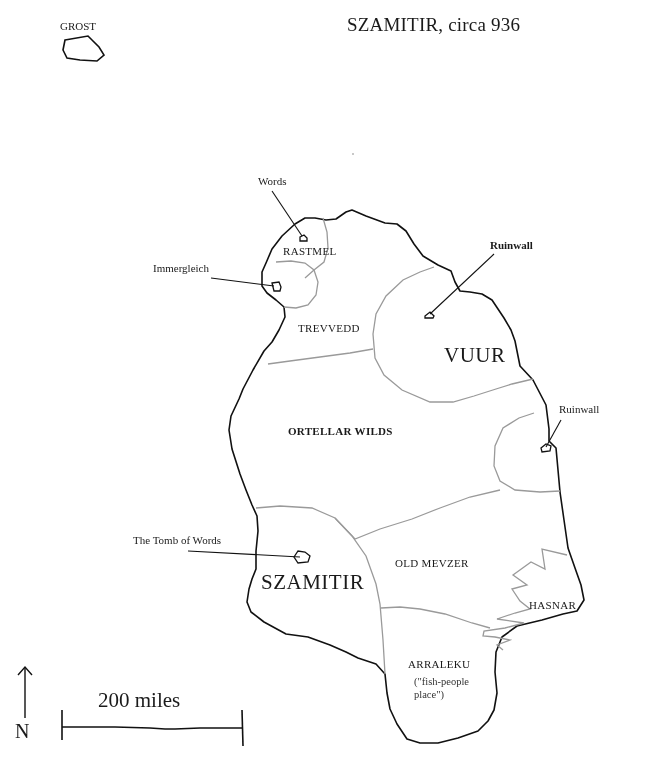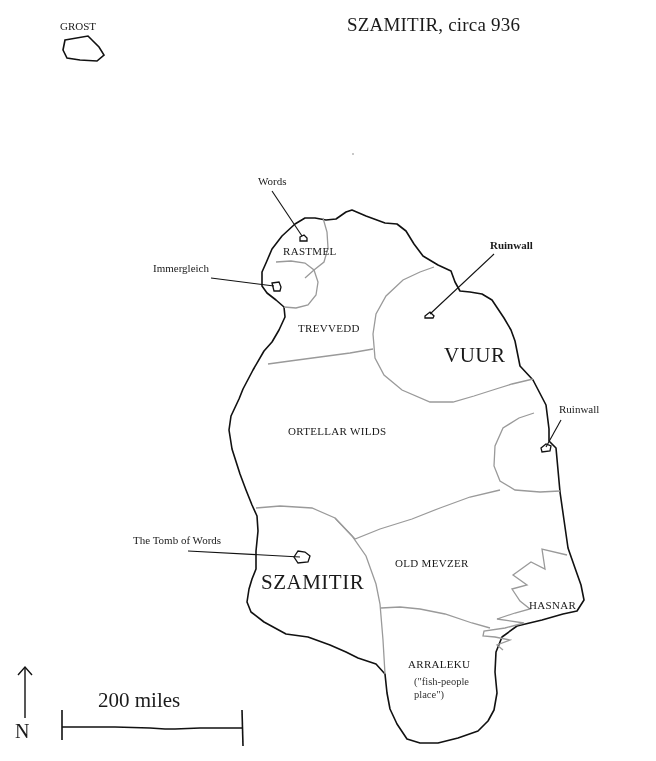--- a/index.html
+++ b/index.html
@@ -96,21 +96,21 @@
 
 <div class="lbl city" style="left:258px; top:176px;">Words</div>
 <div class="lbl city" style="left:153px; top:263px;">Immergleich</div>
 <div class="lbl city" style="left:490px; top:240px;font-weight:bold;">Ruinwall</div>
 <div class="lbl city" style="left:559px; top:404px;">Ruinwall</div>
 <div class="lbl city" style="left:133px; top:535px;">The Tomb of Words</div>
 
 <div class="lbl region" style="left:283px; top:246px;">RASTMEL</div>
 <div class="lbl region" style="left:298px; top:323px;">TREVVEDD</div>
 <div class="lbl region-big" style="left:408px; top:345px;margin-left:36px;">VUUR</div>
-<div class="lbl region" style="left:288px; top:426px;">ORTELLAR WILDS</div>
+<div class="lbl region" style="left:288px; top:426px;font-weight:bold;">ORTELLAR WILDS</div>
 <div class="lbl region-big" style="left:261px; top:572px;">SZAMITIR</div>
 <div class="lbl region" style="left:395px; top:558px;">OLD MEVZER</div>
 <div class="lbl region" style="left:529px; top:600px;">HASNAR</div>
 <div class="lbl region" style="left:408px; top:659px;text-align:center;">ARRALEKU</div>
 <div class="lbl note" style="left:414px; top:676px;">("fish-people</div>
 <div class="lbl note" style="left:414px; top:689px;">place")</div>
 
 <div class="lbl scale-label" style="left:98px; top:690px;">200 miles</div>
 <div class="lbl n-label" style="left:15px; top:721px;">N</div>
 

